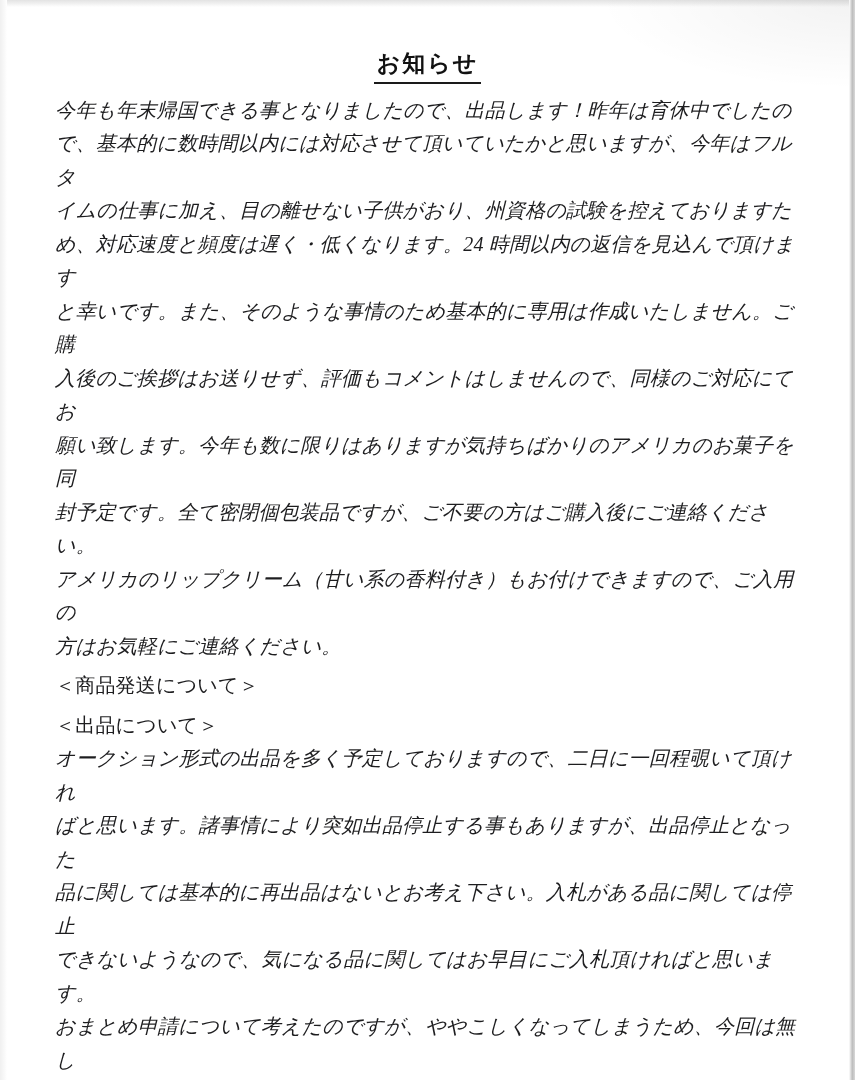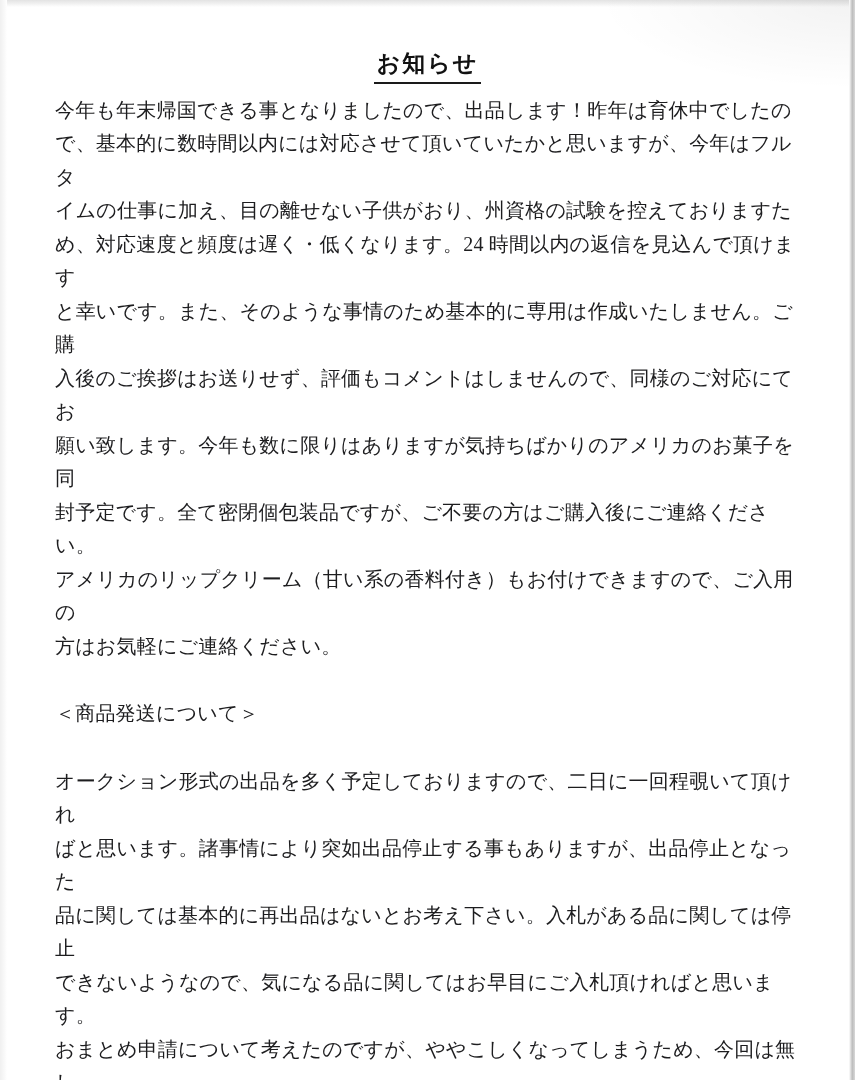--- a/index.html
+++ b/index.html
@@ -50,27 +50,28 @@
     line-height: 1.2;
     text-align: right;
   }
   .content {
     padding: 10px 55px 0 55px;
     font-size: 20px;
     line-height: 33.5px;
     letter-spacing: 0.2px;
   }
   .section + .section {
-    margin-top: 34px;
+    margin-top: 6px;
   }
   .section-heading:empty {
     display: none;
   }
   .section-body {
     white-space: pre-line;
+    font-style: italic;
   }
 </style>
 </head>
 <body>
 
 <div class="page">
   <div class="edge-top"></div>
   <div class="edge-left"></div>
   <div class="corner-wash"></div>
 
@@ -91,20 +92,21 @@
 封予定です。全て密閉個包装品ですが、ご不要の方はご購入後にご連絡ください。
 アメリカのリップクリーム（甘い系の香料付き）もお付けできますので、ご入用の
 方はお気軽にご連絡ください。</div>
     </div>
 
     <div class="section">
       <div class="section-heading">＜商品発送について＞</div>
     </div>
 
     <div class="section">
+      <div class="section-heading">＜出品について＞</div>
       <div class="section-body">オークション形式の出品を多く予定しておりますので、二日に一回程覗いて頂けれ
 ばと思います。諸事情により突如出品停止する事もありますが、出品停止となった
 品に関しては基本的に再出品はないとお考え下さい。入札がある品に関しては停止
 できないようなので、気になる品に関してはお早目にご入札頂ければと思います。
 おまとめ申請について考えたのですが、ややこしくなってしまうため、今回は無し
 とさせていただきます。</div>
     </div>
 
   </div>
 

